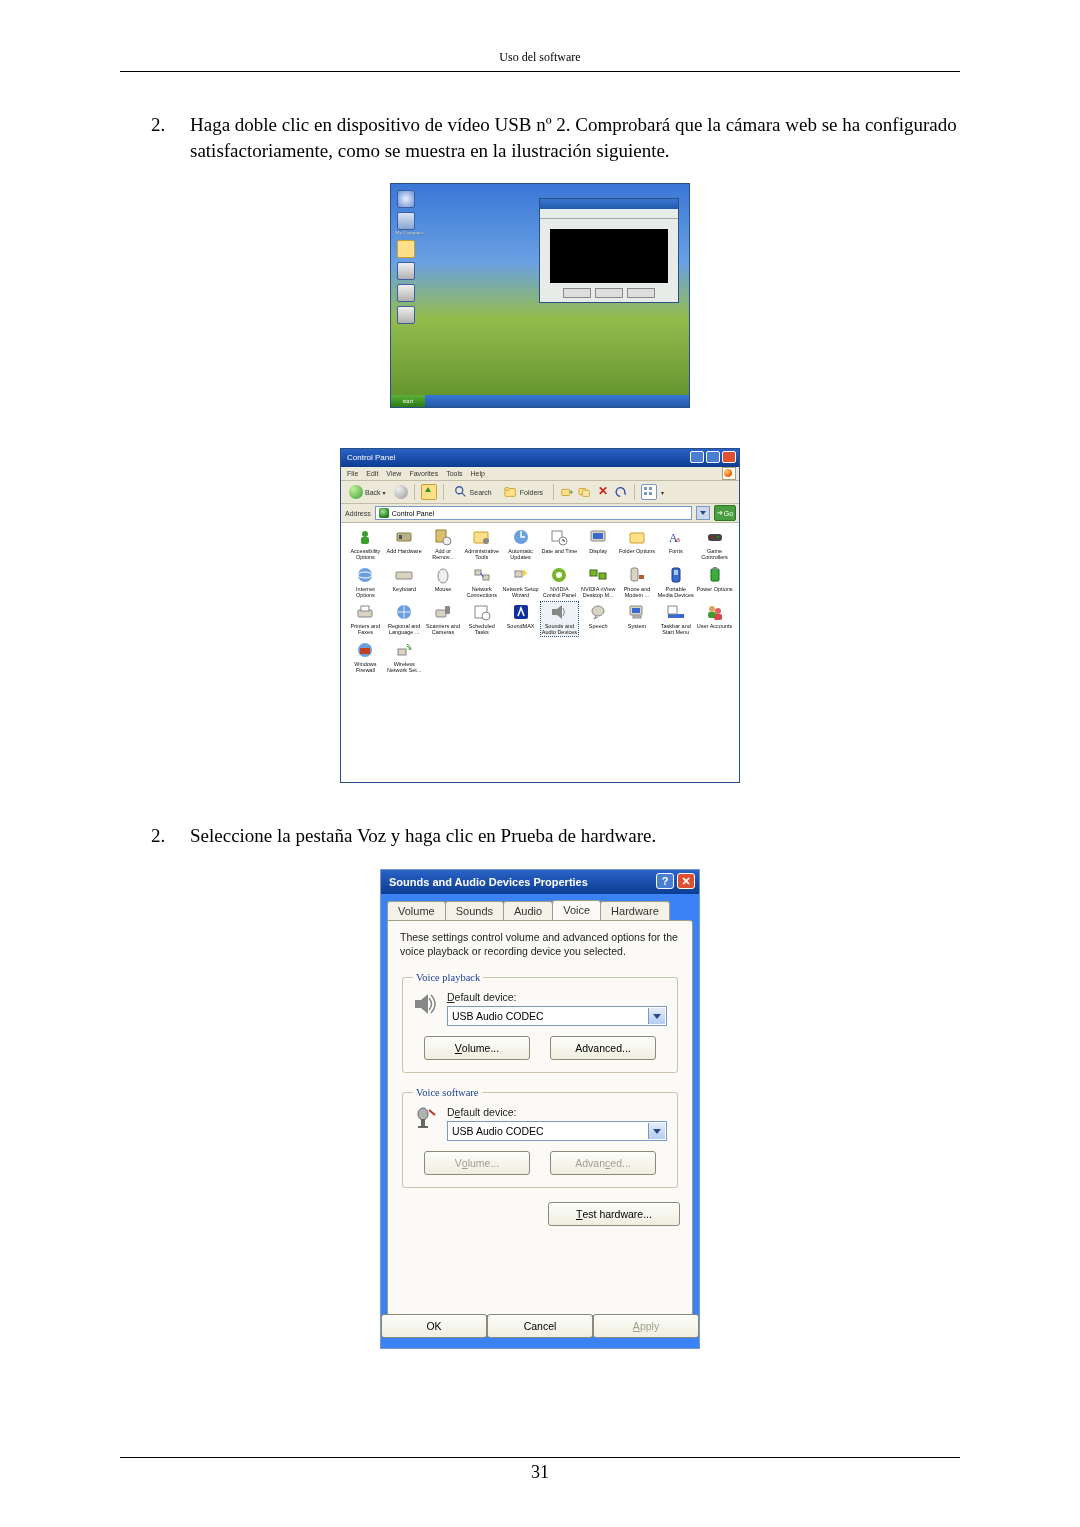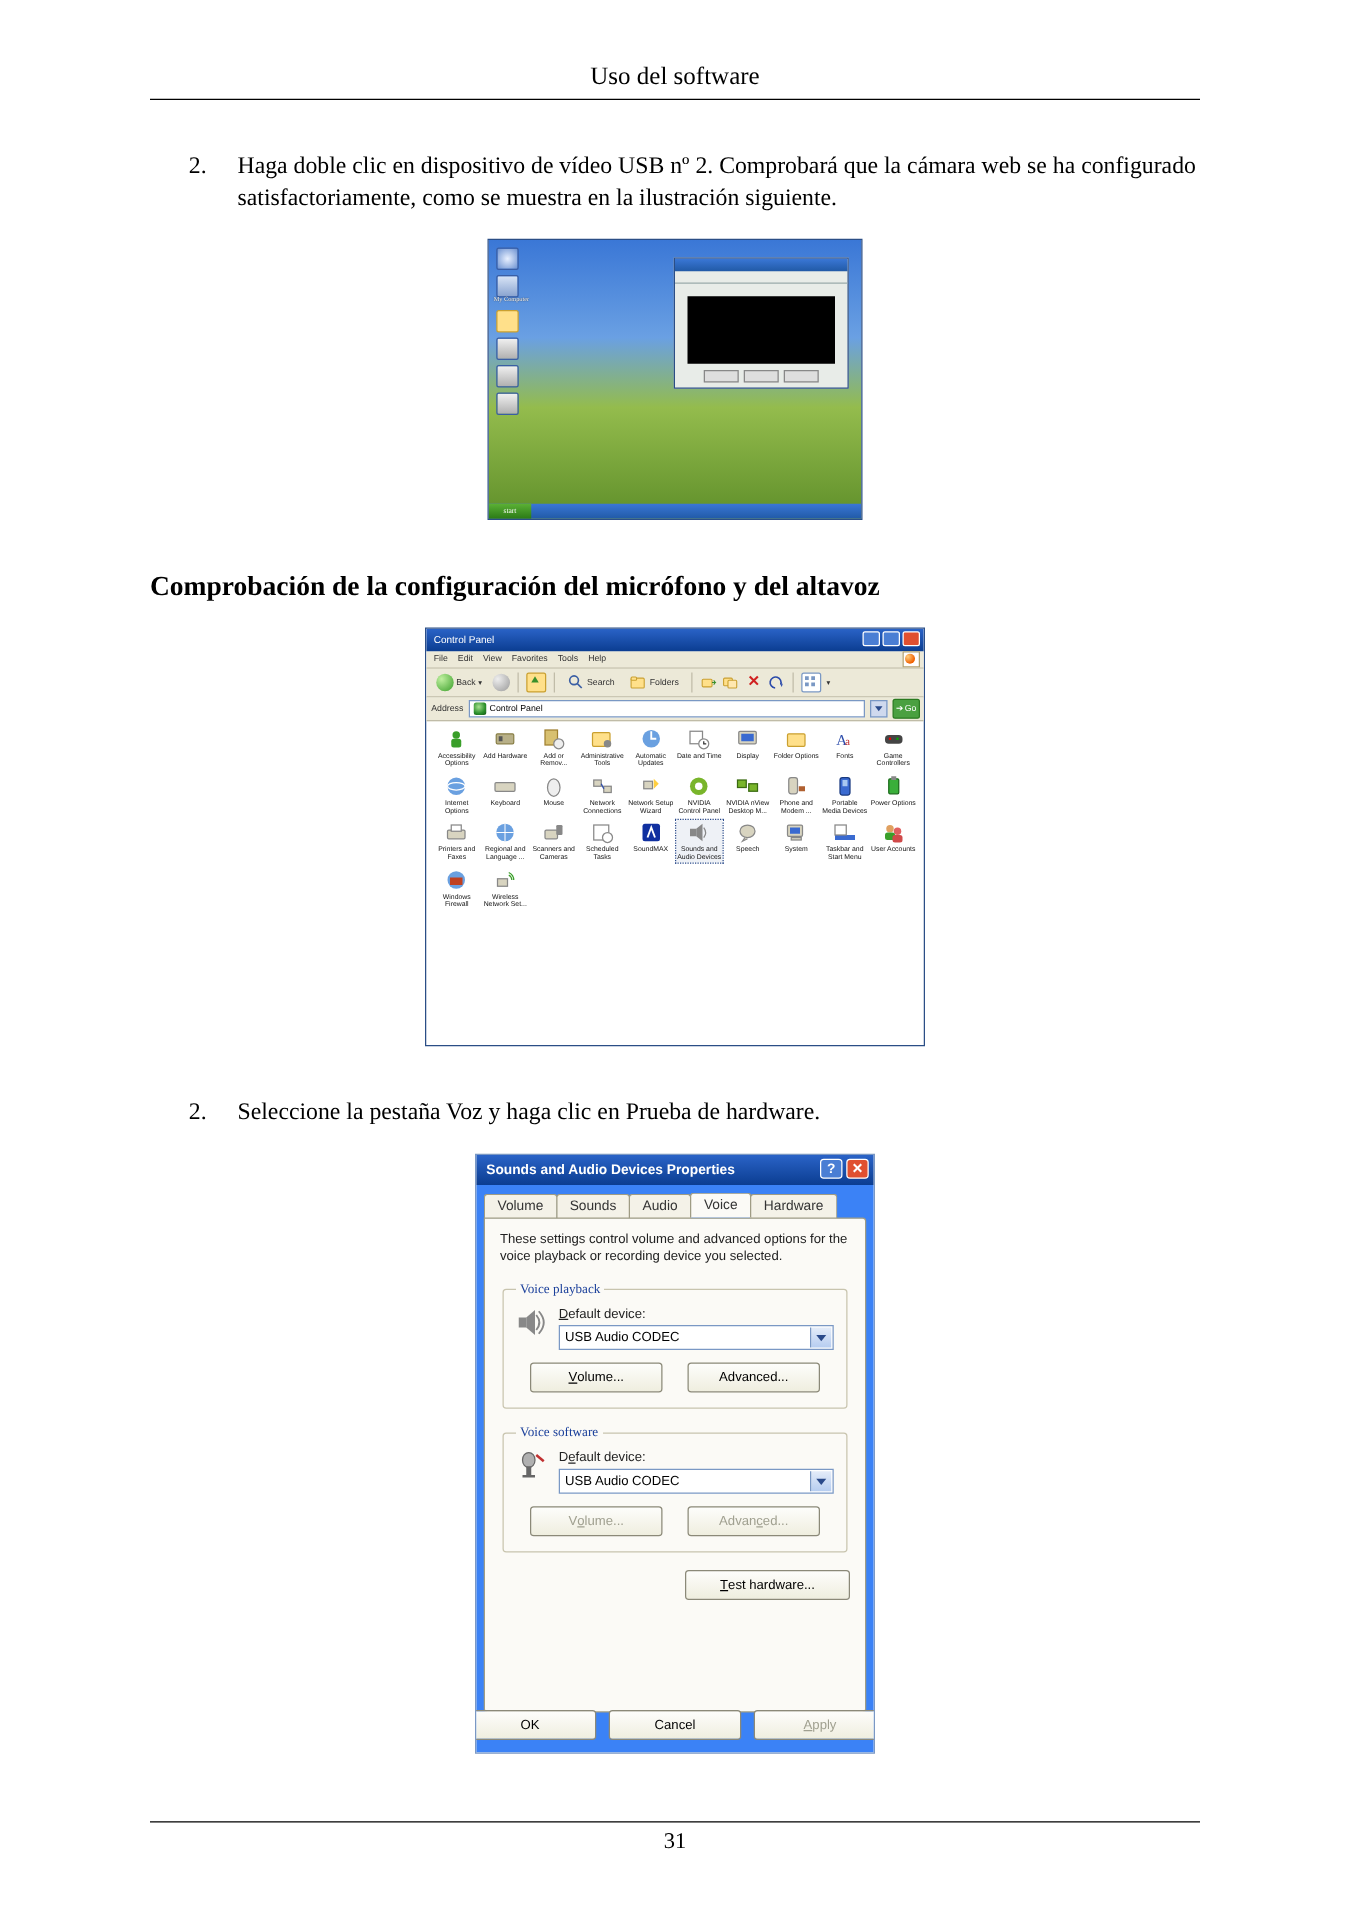--- a/index.html
+++ b/index.html
@@ -11,21 +11,21 @@
   }
   .page {
     width: 1080px;
     height: 1527px;
     position: relative;
     box-sizing: border-box;
     padding: 50px 120px 40px 120px;
   }
   .header-title {
     text-align: center;
-    font-size: 20px;
+    font-size: 12px;
     margin-bottom: 6px;
   }
   .hr {
     border: none;
     border-top: 1px solid #000;
     margin: 0 0 40px 0;
   }
   .hr-bottom {
     border: none;
     border-top: 1px solid #000;
@@ -489,21 +489,20 @@
     display: flex;
     justify-content: flex-end;
     margin-top: 14px;
   }
   .snd-bottom-row {
     position: absolute;
     bottom: 10px;
     left: 0; right: 0;
     display: flex;
     justify-content: center;
-    gap: 10px;
   }
   .u { text-decoration: underline; }
 
   
   .crest {
     width: 10px; height: 10px;
     background: radial-gradient(circle at 40% 35%, #a8e090, #2a8f2a 60%, #155515);
     border-radius: 2px;
   }
 </style>
@@ -540,21 +539,20 @@
             <div class="btn"></div>
           </div>
         </div>
       </div>
 
       <div class="taskbar"></div>
       <div class="start">start</div>
     </div>
   </div>
 
-  <div class="section-heading">Comprobación de la configuración del micrófono y del altavoz</div>
 
 
   <div class="figure">
     <div class="shot-cp">
       <div class="cp-titlebar">
         <span>Control Panel</span>
         <div class="winbtns">
           <span class="min"></span>
           <span class="max"></span>
           <span class="close"></span>

